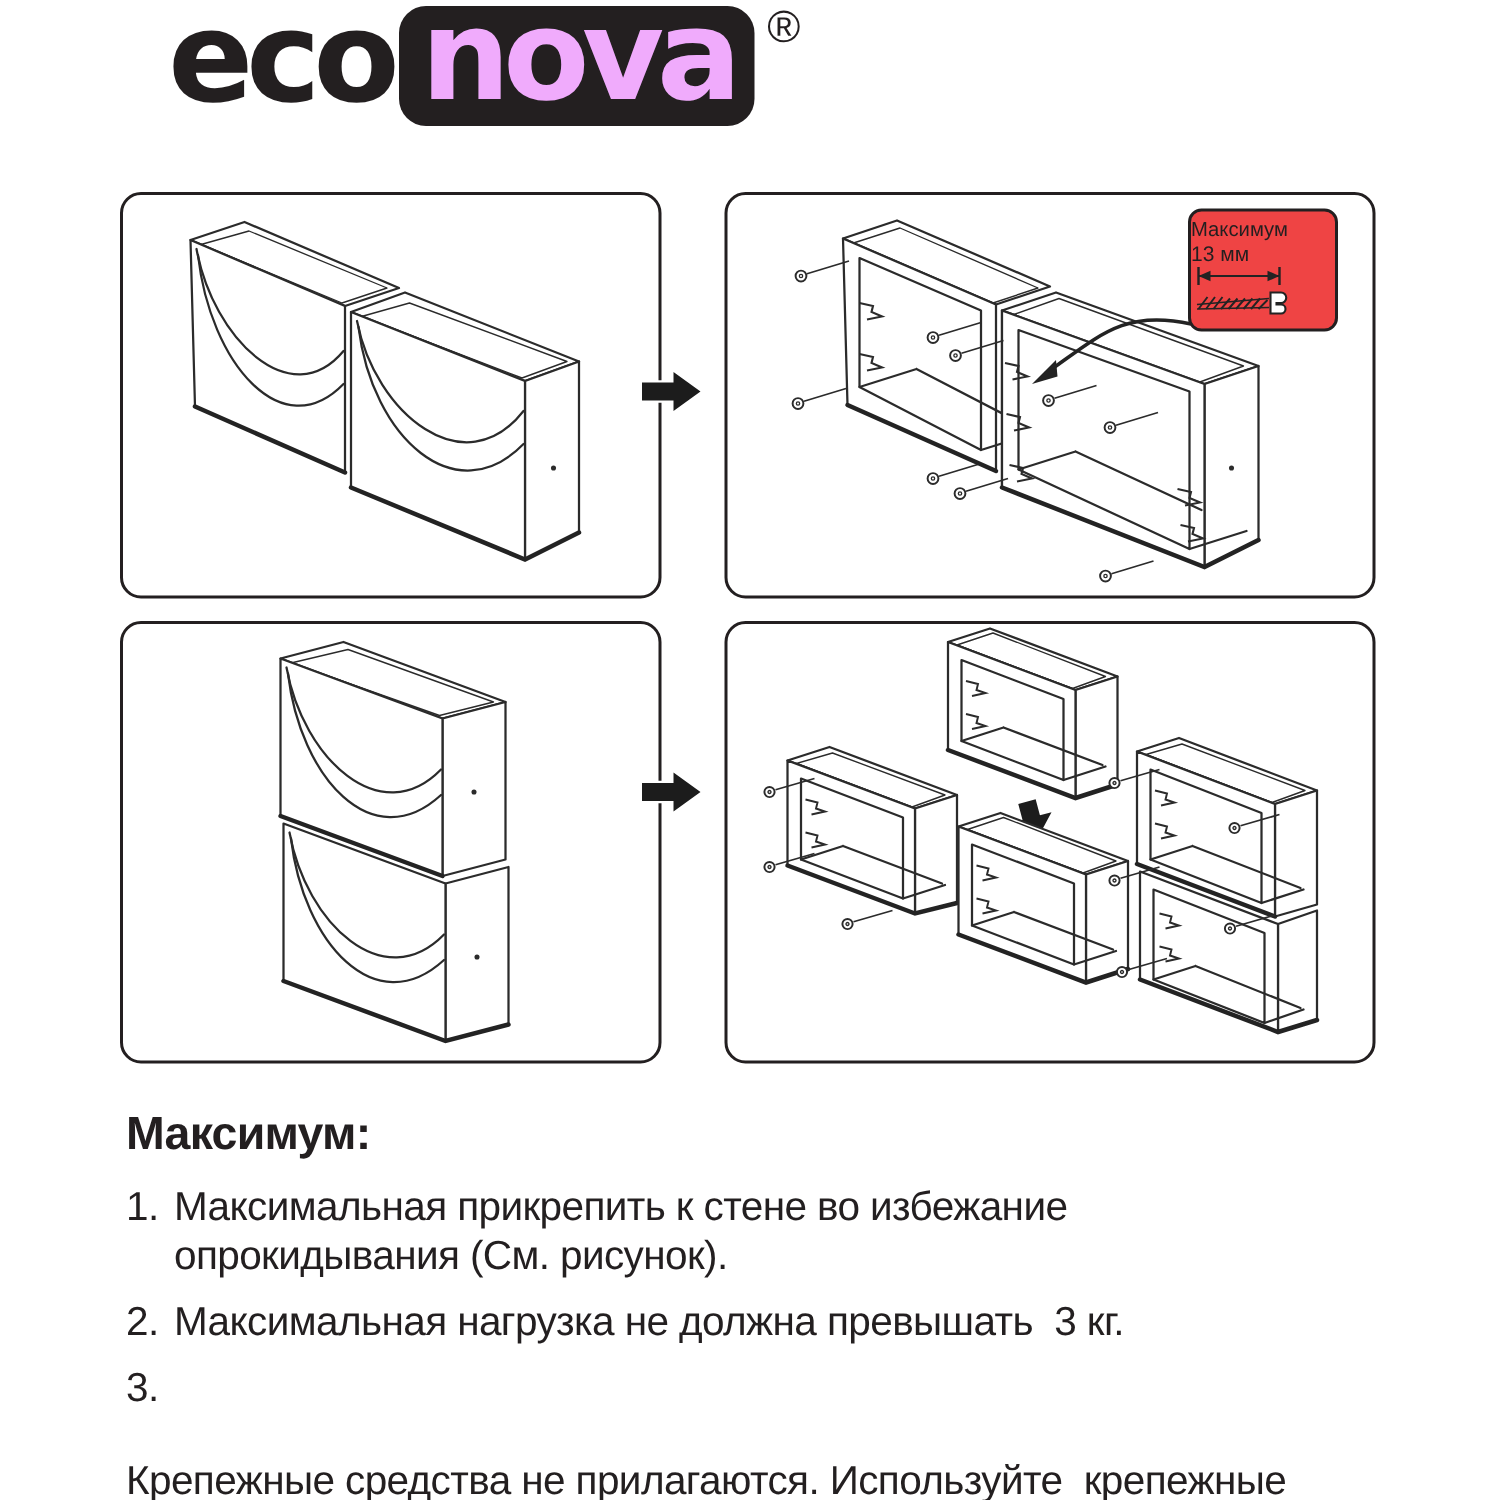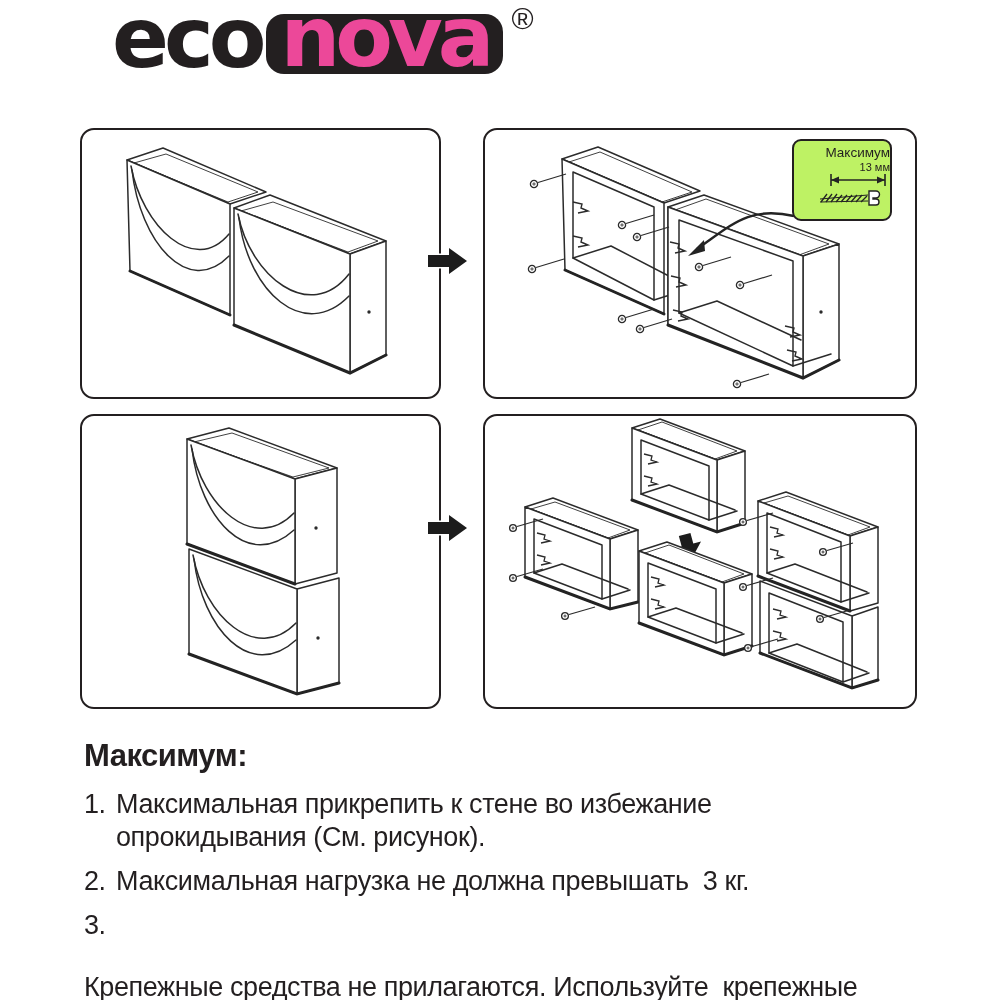--- a/index.html
+++ b/index.html
@@ -8,46 +8,46 @@
     background:#ffffff;color:#231f20;overflow:hidden;
     font-family:"Liberation Sans",sans-serif;
   }
   
   .logo{position:absolute;left:112px;top:2px;height:84px;display:flex;align-items:center;justify-content:space-between;}
   .logo-eco{
     font-family:"DejaVu Sans",sans-serif;font-weight:700;font-size:84px;
     letter-spacing:-5px;line-height:1;position:relative;top:-6px;
   }
   .logo-box{
-    background:#231f20;color:#ec4899;border-radius:18px;height:60px;
+    background:#231f20;color:#f0abfc;border-radius:18px;height:80px;
     display:flex;align-items:center;padding:0 14px;margin-left:5px;
   }
   .logo-nova{
     font-family:"DejaVu Sans",sans-serif;font-weight:700;font-size:84px;
     letter-spacing:-5px;line-height:1;position:relative;top:-7px;
   }
   .logo-reg{align-self:flex-start;font-size:30px;margin:0 0 0 8px;font-weight:400;}
   
   .panel{position:absolute;border:2.5px solid #231f20;border-radius:14px;background:#fff;box-sizing:border-box;}
   .panel svg{display:block;}
   #p1{left:80px;top:128px;width:361px;height:271px;}
   #p2{left:483px;top:128px;width:434px;height:271px;}
   #p3{left:80px;top:414px;width:361px;height:295px;}
   #p4{left:483px;top:414px;width:434px;height:295px;}
   .step-arrow{position:absolute;width:42px;height:30px;z-index:5;}
   #arrow1{left:427px;top:246px;}
   #arrow2{left:427px;top:513px;}
   
   .callout{
     position:absolute;left:792px;top:139px;width:100px;height:82px;z-index:6;
-    border:2.5px solid #231f20;border-radius:9px;background:#bef264;box-sizing:border-box;
-    display:flex;flex-direction:column;align-items:flex-end;padding-top:4px;
+    border:2.5px solid #231f20;border-radius:9px;background:#ef4444;box-sizing:border-box;
+    display:flex;flex-direction:column;align-items:flex-start;padding-top:4px;
   }
   .callout-title{font-size:13.5px;line-height:1.15;font-weight:400;}
-  .callout-value{font-size:11px;line-height:1.15;}
+  .callout-value{font-size:14px;line-height:1.15;}
   
   .notice{position:absolute;left:84px;top:738px;width:880px;}
   .notice-title{font-size:31px;font-weight:700;letter-spacing:-0.5px;margin:0 0 14px 0;}
   .notice-item{display:flex;font-size:27px;line-height:33px;letter-spacing:-0.4px;margin:0 0 11px 0;}
   .notice-item .num{flex:0 0 32px;}
   .notice-item .txt{white-space:pre-wrap;}
   #item1 .txt{max-width:660px;}
   #item2 .txt{max-width:770px;}
   #item3 .txt{max-width:770px;}
   .footnote{

